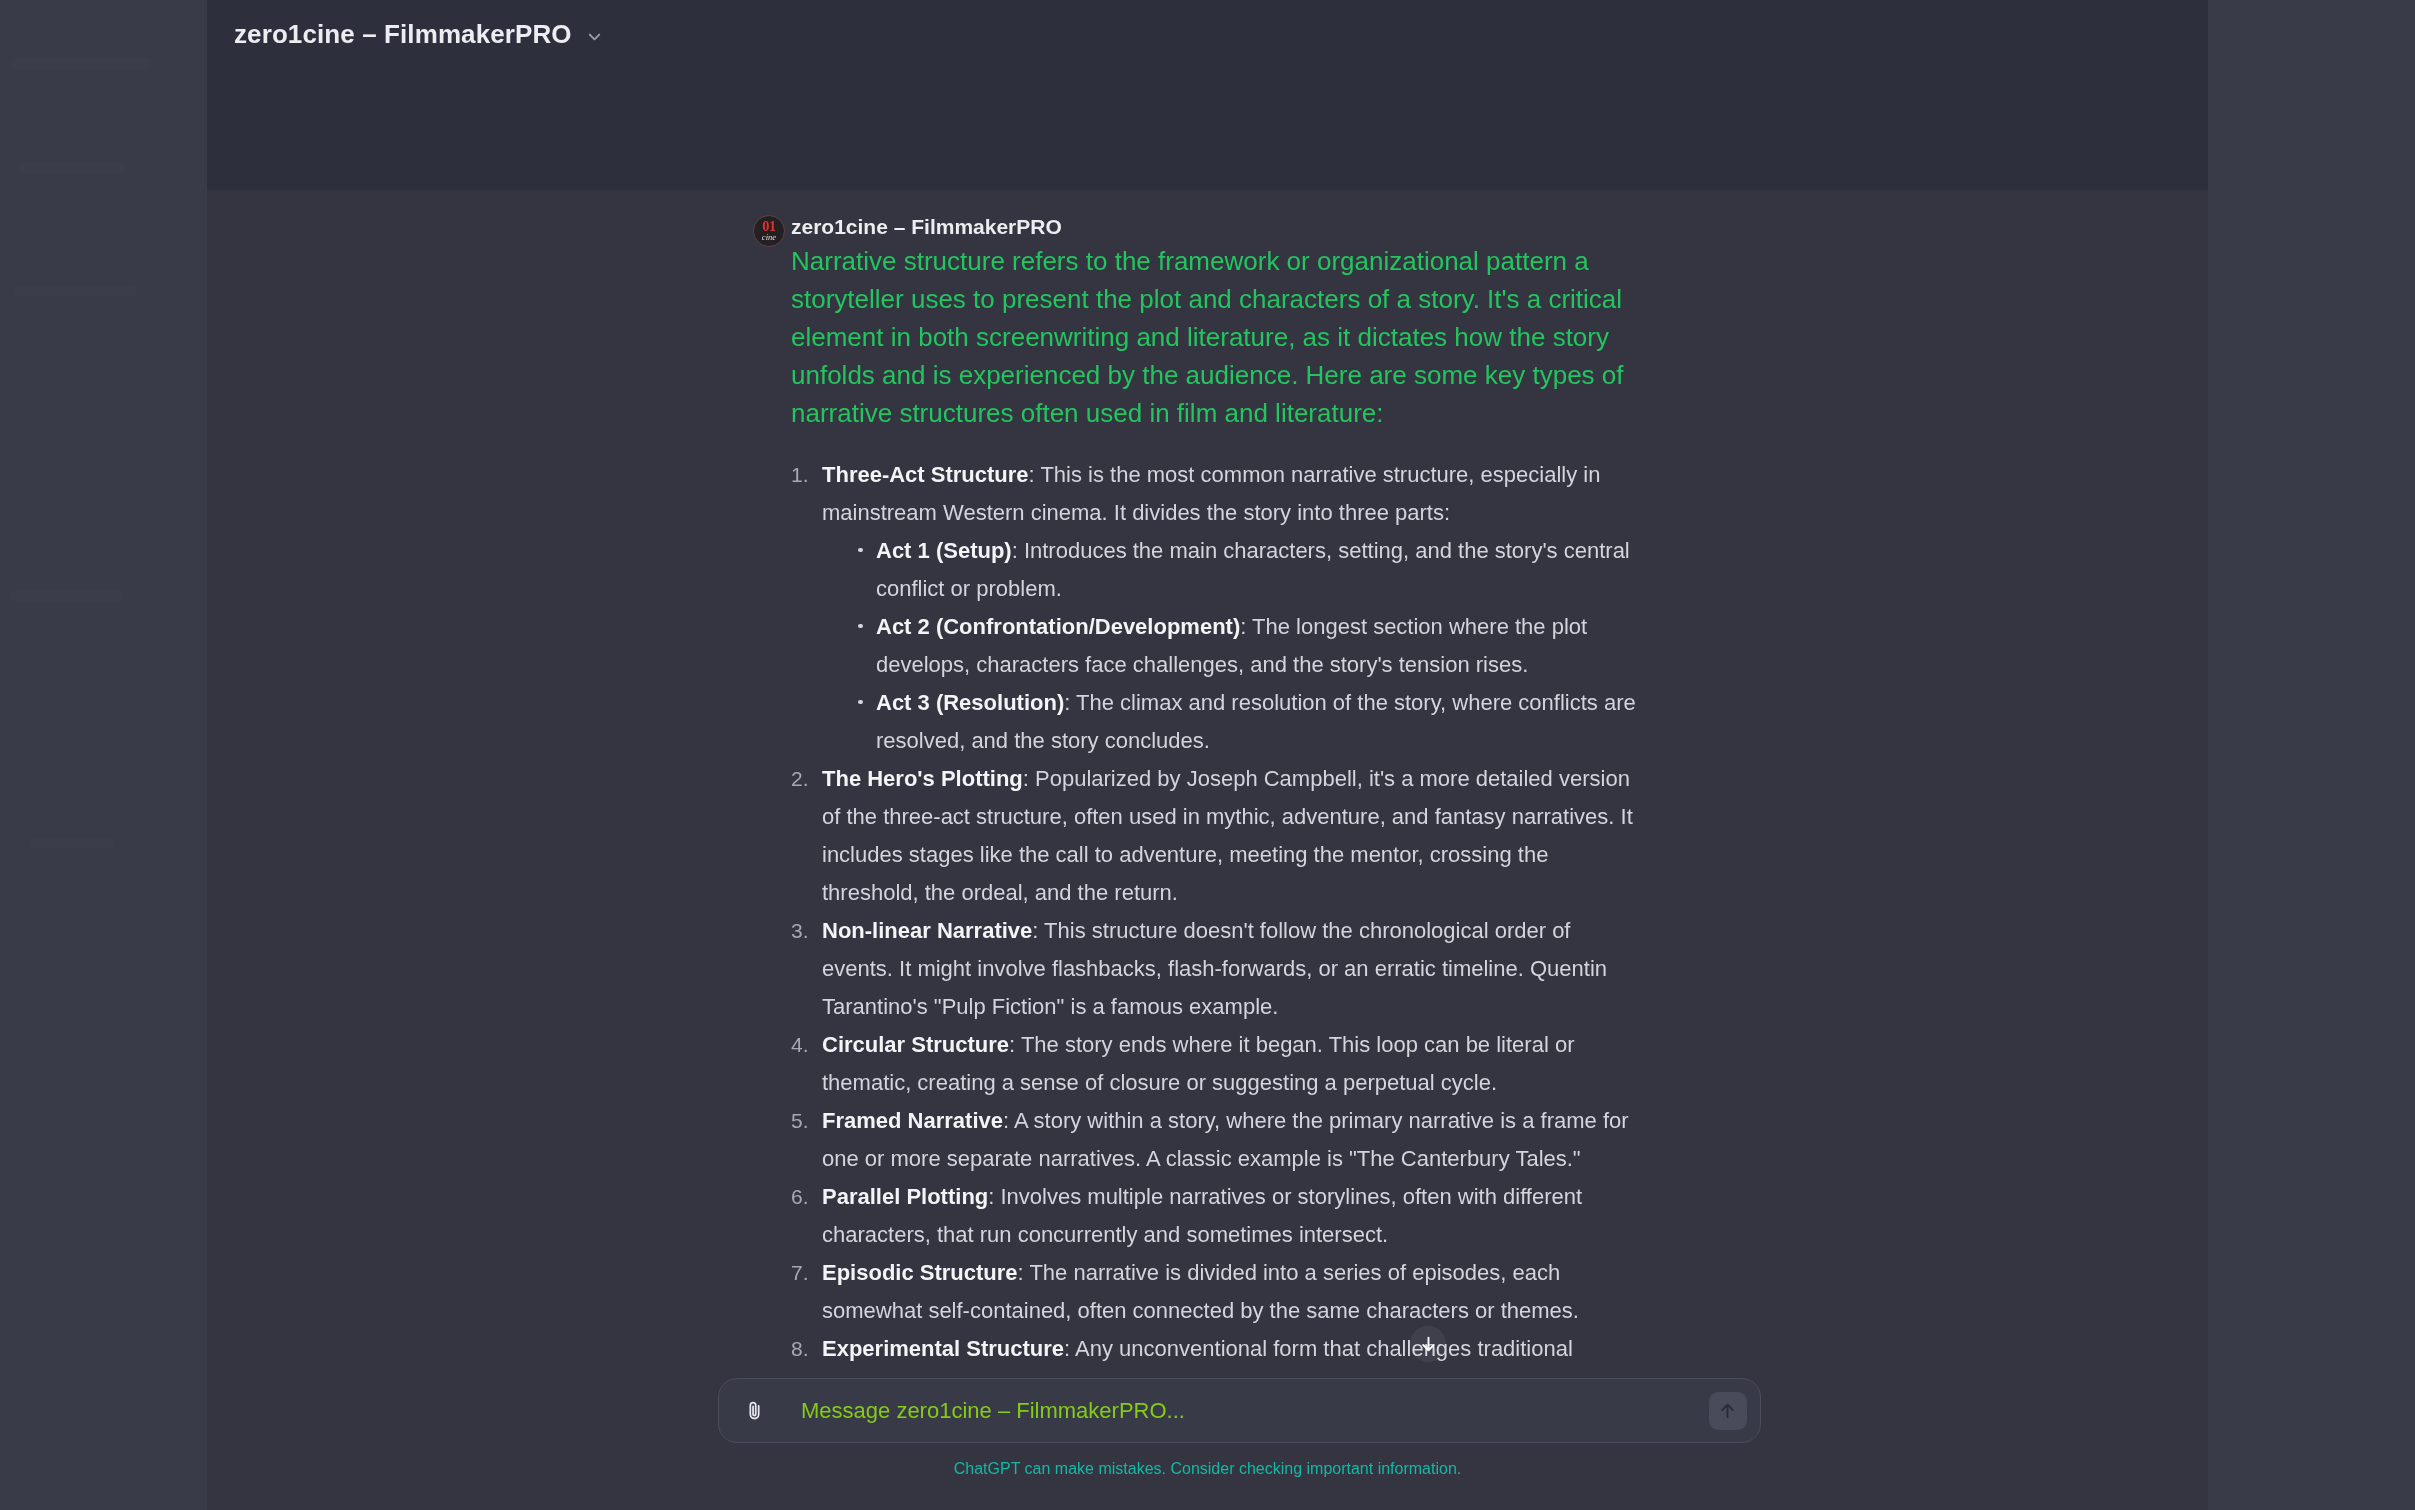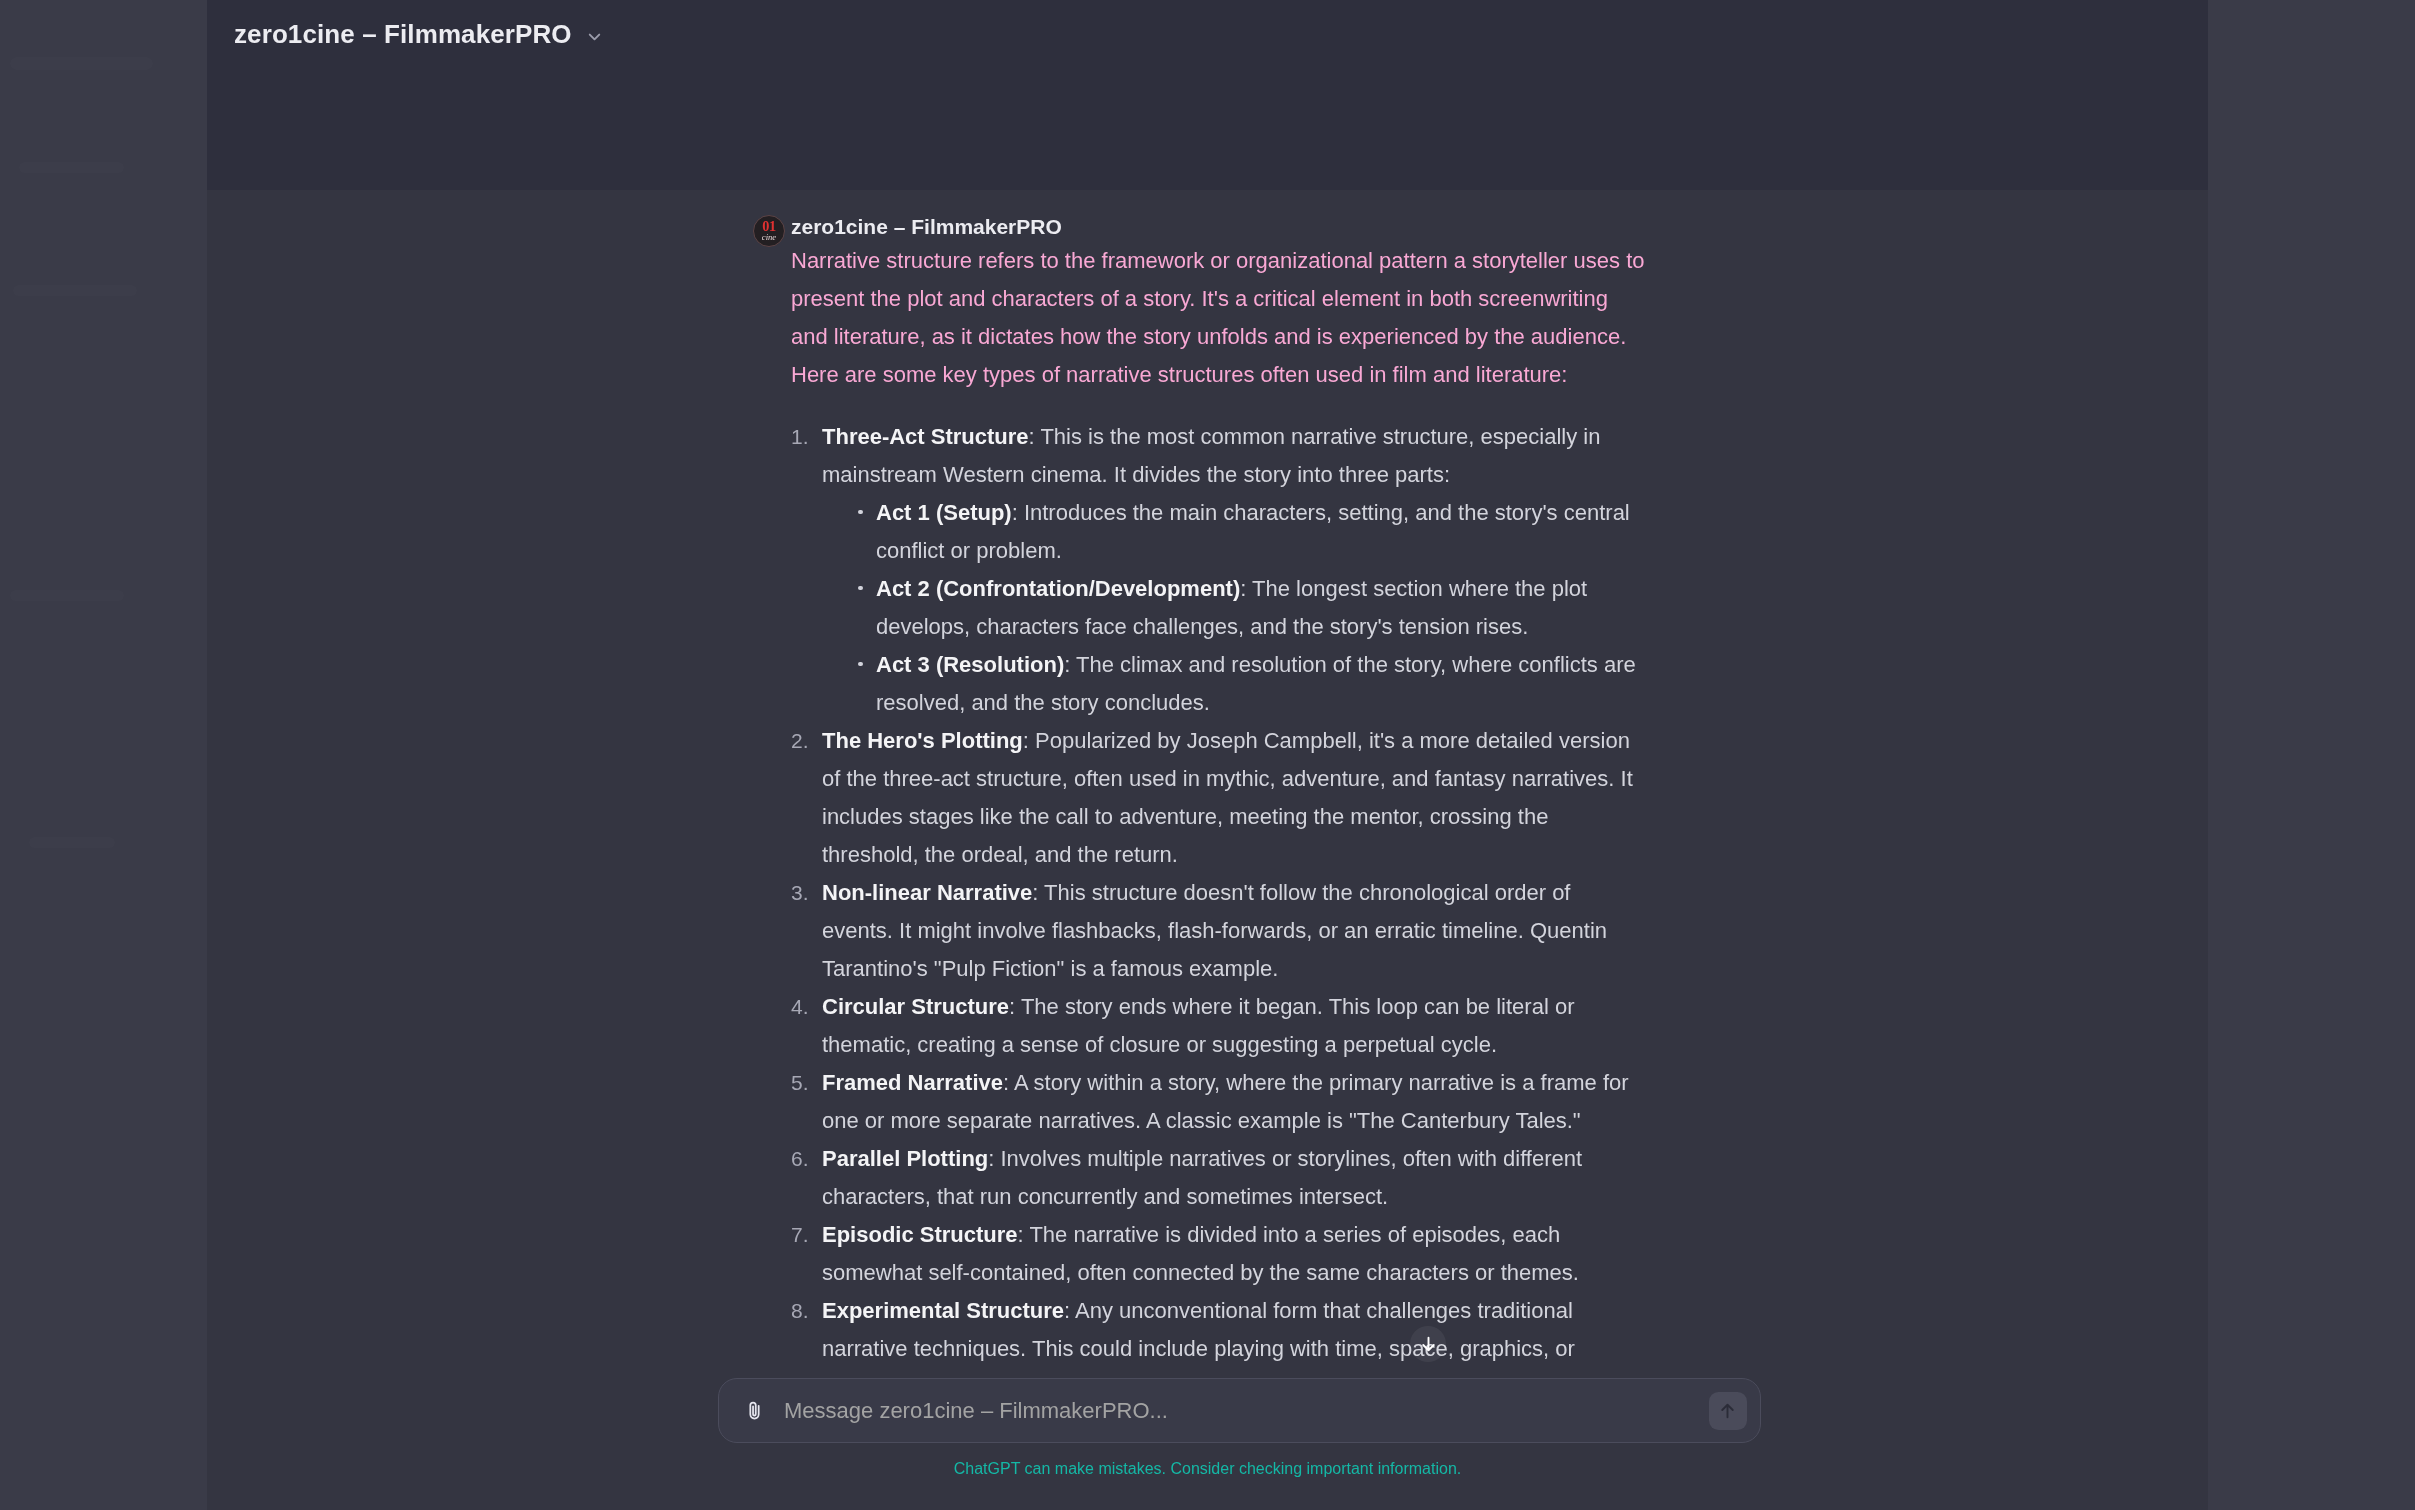--- a/index.html
+++ b/index.html
@@ -81,21 +81,21 @@
     font-family:"Liberation Serif", serif; letter-spacing:-0.3px;
   }
   .avatar .a-cine{
     font-size:8.6px; color:#e8d9d9; line-height:8.6px;
     font-family:"Liberation Serif", serif; font-style:italic;
   }
   .assist-role{
     font-size:21px; font-weight:bold; color:#ececf1; line-height:28.5px;
   }
   .para{
-    font-size:22px; color:#f9a8d4; line-height:38px; font-weight:400;
+    font-size:26px; color:#22c55e; line-height:38px; font-weight:400;
     width:854px;
   }
   ol.list{
     list-style:none; counter-reset:it; margin-top:24px; width:854px;
   }
   ol.list > li{
     counter-increment:it; position:relative; padding-left:31px;
     font-size:22px; color:#d3d4dc; line-height:38px;
   }
   ol.list > li::before{
@@ -127,21 +127,21 @@
     position:absolute; left:0; bottom:0; width:2001px; height:145px;
     background:#343541;
   }
   .composer{
     position:absolute; left:511px; top:13.3px; width:1043px; height:65px;
     border:1px solid #4b4c5c; border-radius:19px; background:#393a48;
     display:flex; align-items:center;
   }
   .clip{ margin-left:23px; width:25px; height:25px; cursor:pointer; flex:0 0 auto; }
   .ph{
-    margin-left:17px; font-size:22px; color:#a3a3a3; flex:1 1 auto;
+    margin-left:34px; font-size:22px; color:#84cc16; flex:1 1 auto;
     white-space:nowrap; overflow:hidden;
   }
   .send{
     margin-right:13.3px; width:38px; height:38px; border-radius:9.5px;
     background:#4a4b5a; display:flex; align-items:center; justify-content:center;
     cursor:pointer; flex:0 0 auto;
   }
   .footer-note{
     position:absolute; left:0; top:95px; width:2001px; text-align:center;
     font-size:16px; color:#14b8a6;

